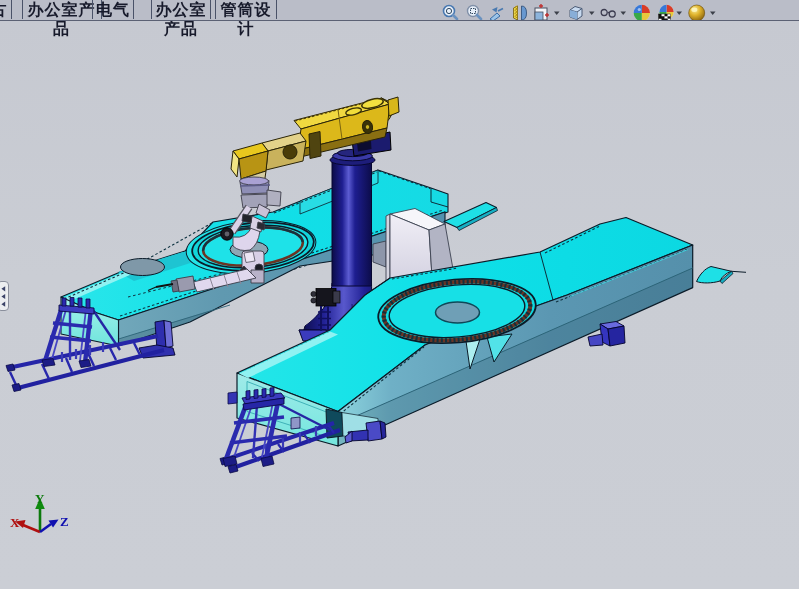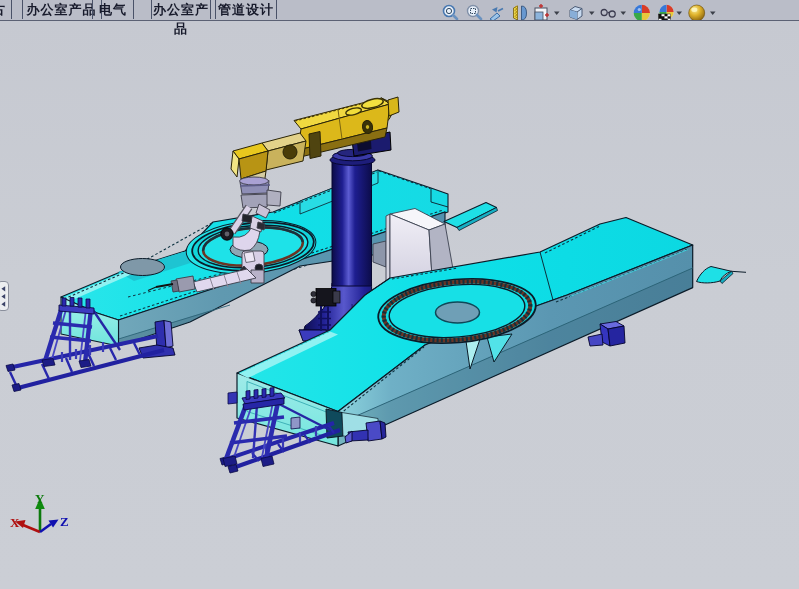--- a/index.html
+++ b/index.html
@@ -1,21 +1,21 @@
 <!DOCTYPE html>
 <html><head>
 <meta charset="utf-8">
 <style>
 html,body{margin:0;padding:0;}
 #root{position:relative;width:799px;height:589px;overflow:hidden;
   background:#c7cad2;font-family:"Liberation Sans",sans-serif;}
 #tbar{position:absolute;left:0;top:0;width:799px;height:20px;background:#babdc8;}
 #tbar .line{position:absolute;left:0;top:19.5px;width:799px;height:1.6px;background:#5b6174;}
 .tab{position:absolute;top:0;height:19px;border-left:1px solid #4a5268;border-right:1px solid #4a5268;
-  color:#171a2b;font-size:13px;font-weight:bold;text-align:center;line-height:19px;letter-spacing:1px;}
+  color:#171a2b;font-size:16px;font-weight:bold;text-align:center;line-height:19px;letter-spacing:1px;}
 #vp{position:absolute;left:0;top:21px;width:799px;height:568px;
   background:linear-gradient(180deg,#c6c9d1 0%,#cacdd4 45%,#cbced5 100%);}
 #collbtn{position:absolute;left:-3px;top:281px;width:10px;height:28px;background:#eceef0;
   border:1px solid #8a8f9c;border-radius:4px;}
 </style>
 </head>
 <body>
 <div id="root">
 <div id="vp"></div>
 <svg id="scene" width="799" height="589" viewBox="0 0 799 589" style="position:absolute;left:0;top:0;">
@@ -297,21 +297,21 @@
   <text x="10" y="527" fill="#b01010">X</text>
   <text x="60" y="526" fill="#1010b0">Z</text>
 </g>
 </svg>
 
 <div id="tbar">
   <div class="tab" style="left:-14px;width:24px;">古</div>
   <div class="tab" style="left:21.5px;width:78px;">办公室产品</div>
   <div class="tab" style="left:92px;width:40px;">电气</div>
   <div class="tab" style="left:151px;width:58px;">办公室产品</div>
-  <div class="tab" style="left:215px;width:60px;">管道设计</div>
+  <div class="tab" style="left:215px;width:60px;">管筒设计</div>
   <div class="line"></div>
   <svg width="740" height="20" viewBox="0 0 740 20" style="position:absolute;left:0;top:0;">
 
     <g transform="translate(450,13)">
       <circle cx="-1" cy="-2" r="5.5" fill="#e8f0fa" stroke="#4878b0" stroke-width="1.6"></circle>
       <circle cx="-1" cy="-2" r="2.6" fill="none" stroke="#304860" stroke-width="1"></circle>
       <path d="M3,2 L7,6" stroke="#6a92c0" stroke-width="2.6" stroke-linecap="round"></path>
     </g>
 
     <g transform="translate(474,13)">

